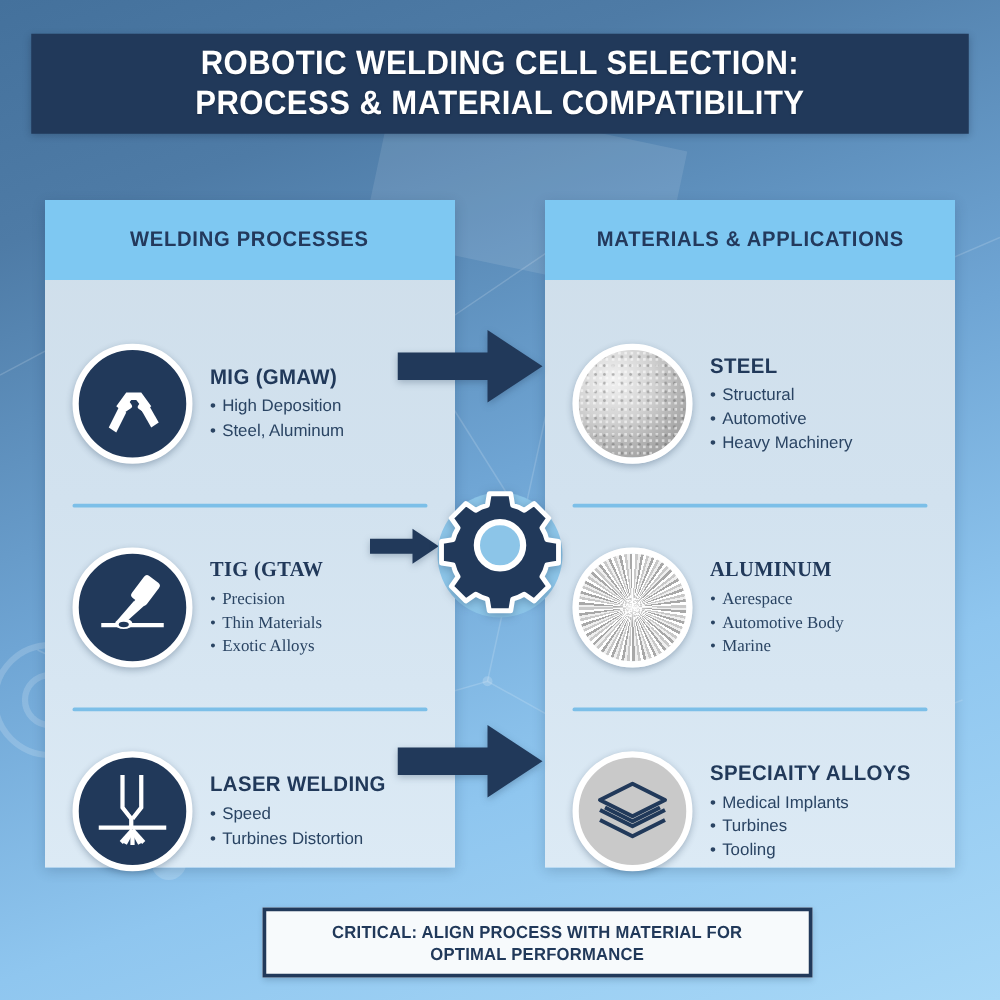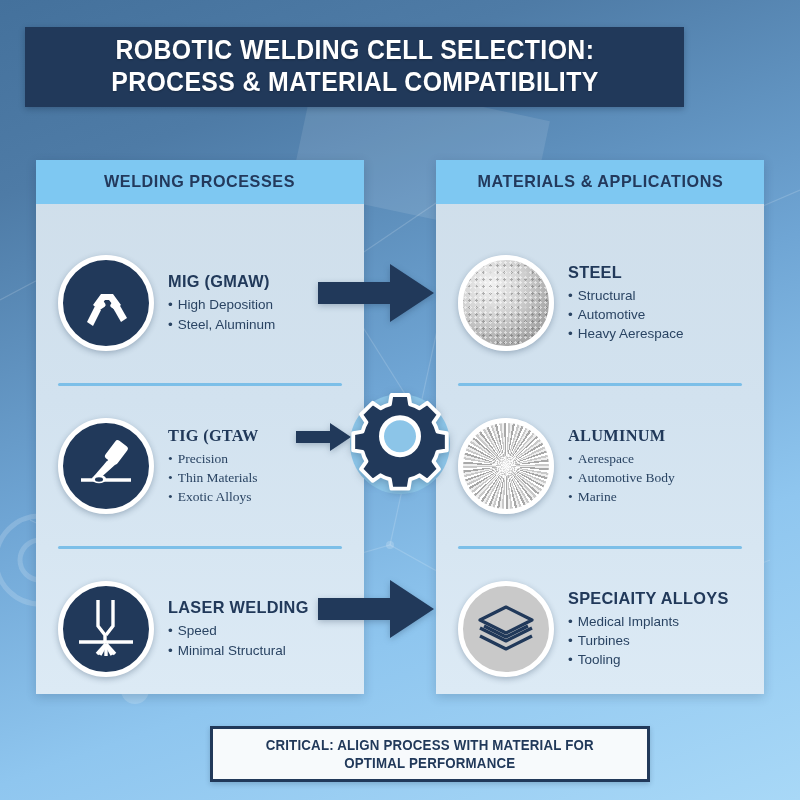--- a/index.html
+++ b/index.html
@@ -21,21 +21,21 @@
   .bg-deco {
     position: absolute;
     inset: 0;
     pointer-events: none;
   }
   
   .title-banner {
     position: absolute;
     left: 25px;
     top: 27px;
-    width: 659px;
+    width: 750px;
     height: 80px;
     background: #21395a;
     display: flex;
     align-items: center;
     justify-content: center;
     box-shadow: 0 2px 6px rgba(10,25,45,0.28);
   }
   .title-text {
     color: #ffffff;
     font-size: 27px;
@@ -55,21 +55,21 @@
     top: 160px;
     width: 328px;
     height: 534px;
     background: linear-gradient(180deg, #cfdeea 0%, #d2e2ef 45%, #dceaf5 100%);
     box-shadow: 0 3px 10px rgba(20,45,75,0.20);
   }
   #panel-left  { left: 36px; }
   #panel-right { left: 436px; }
 
   .panel-header {
-    height: 44px;
+    height: 64px;
     background: #7ec8f2;
     display: flex;
     align-items: center;
     justify-content: center;
   }
   .panel-header-text {
     color: #23395c;
     font-size: 17px;
     font-weight: bold;
     letter-spacing: 0.6px;
@@ -351,21 +351,21 @@
               <path d="M33 48 L33 60"></path>
               <path d="M33 48 L27 59"></path>
               <path d="M33 48 L39 59"></path>
             </g>
           </svg>
         </div>
         <div class="row-text">
           <div class="row-title">LASER WELDING</div>
           <ul class="bullets">
             <li>Speed</li>
-            <li>Minimal Structural</li>
+            <li>Turbines Distortion</li>
           </ul>
         </div>
       </div>
 
     </div>
   </div>
 
   <div class="panel" id="panel-right">
     <div class="panel-header">
       <span class="panel-header-text">MATERIALS &amp; APPLICATIONS</span>
@@ -375,21 +375,21 @@
       <div class="divider div-0"></div>
       <div class="divider div-1"></div>
 
       <div class="row row-0">
         <div class="icon-circle steel"></div>
         <div class="row-text">
           <div class="row-title">STEEL</div>
           <ul class="bullets">
             <li>Structural</li>
             <li>Automotive</li>
-            <li>Heavy Aerespace</li>
+            <li>Heavy Machinery</li>
           </ul>
         </div>
       </div>
 
       <div class="row row-1">
         <div class="icon-circle alu"></div>
         <div class="row-text">
           <div class="row-title">ALUMINUM</div>
           <ul class="bullets">
             <li>Aerespace</li>

